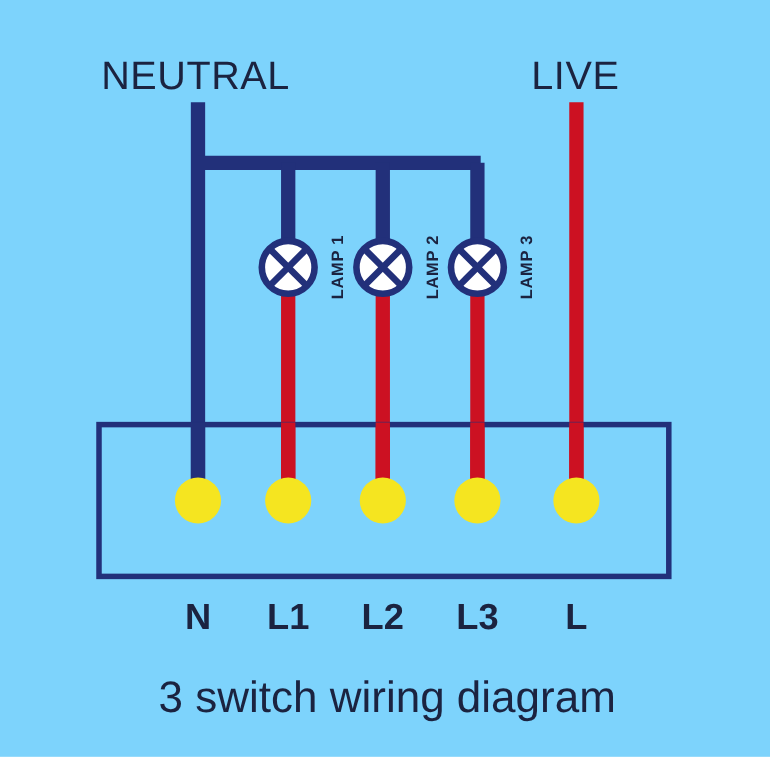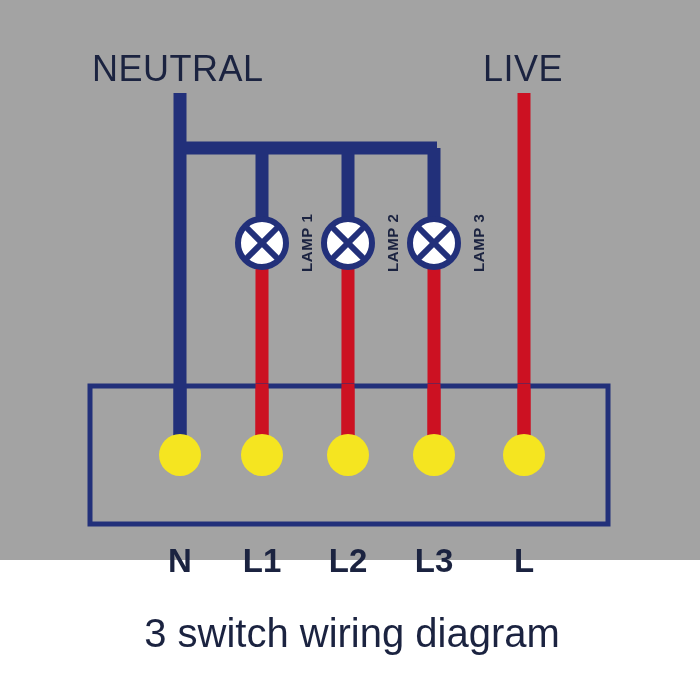--- a/index.html
+++ b/index.html
@@ -11,22 +11,22 @@
   body {
     width: 700px;
     height: 700px;
     overflow: hidden;
     font-family: "Liberation Sans", sans-serif;
     color: #1b2340;
   }
   #diagram-root {
     position: relative;
     width: 700px;
-    height: 560px;
-    background: #a3a3a3;
+    height: 688px;
+    background: #7dd3fc;
   }
   svg#wiring-svg {
     display: block;
     width: 700px;
     height: 700px;
   }
   text {
     font-family: "Liberation Sans", sans-serif;
     fill: #1b2340;
   }

